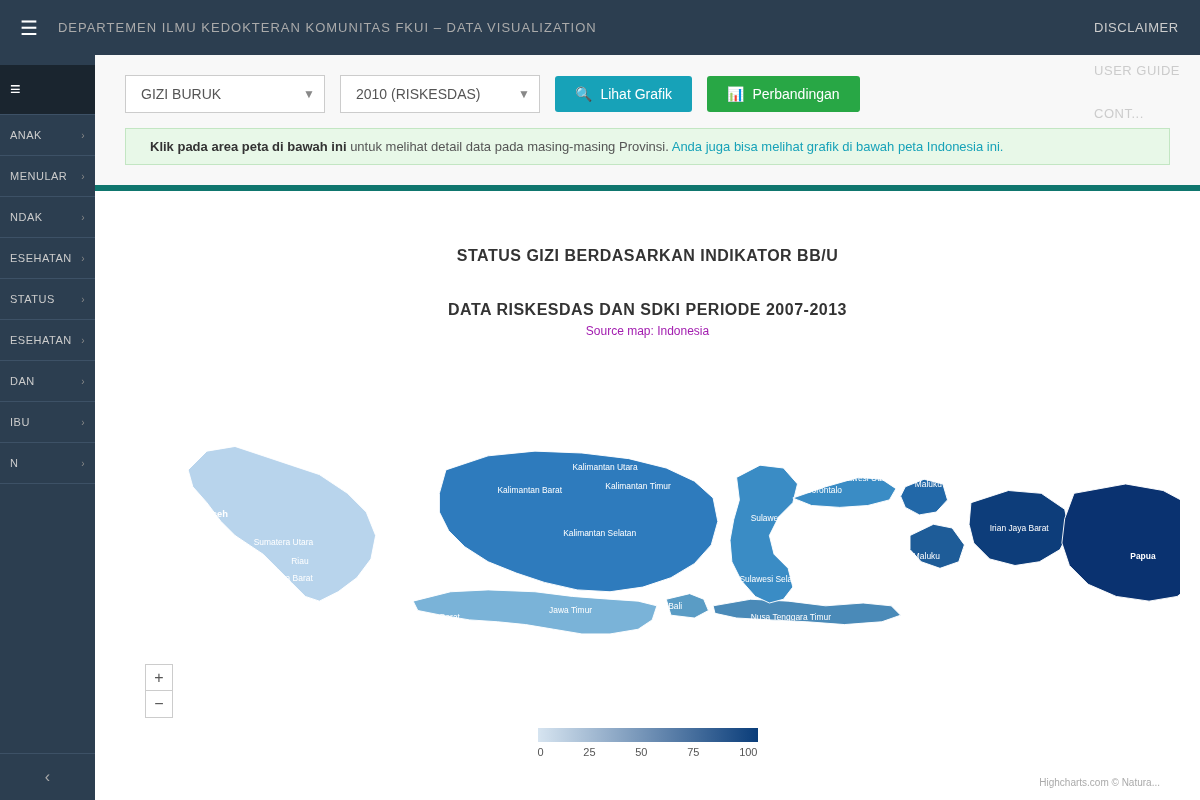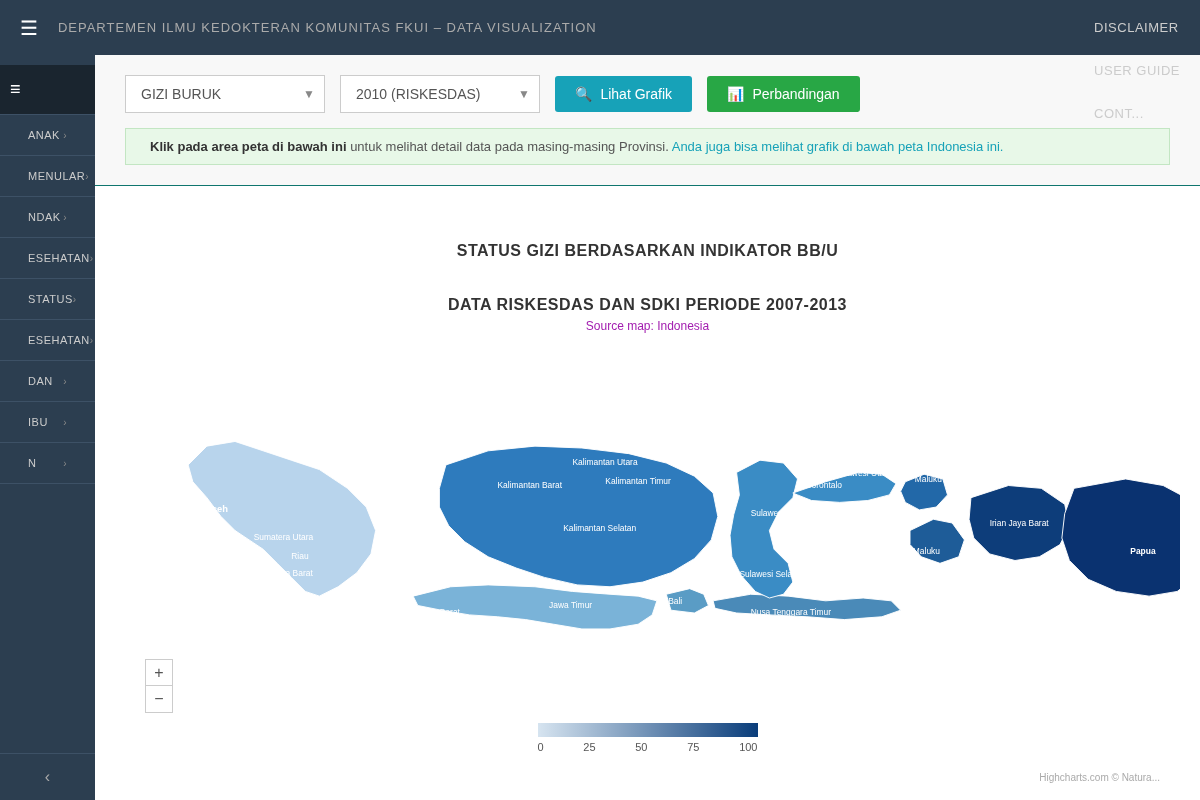--- a/index.html
+++ b/index.html
@@ -56,21 +56,21 @@
       width: 95px;
       background: #2c3e50;
       flex-shrink: 0;
       display: flex;
       flex-direction: column;
       padding-top: 10px;
     }
     .sidebar-item {
       color: #ccc;
       font-size: 11px;
-      padding: 14px 28px;
+      padding: 14px 10px;
       cursor: pointer;
       border-bottom: 1px solid #3d5166;
       display: flex;
       align-items: center;
       justify-content: space-between;
       letter-spacing: 0.5px;
     }
     .sidebar-item .chevron {
       font-size: 10px;
       color: #888;
@@ -97,21 +97,21 @@
       flex: 1;
       background: #f5f5f5;
       overflow-y: auto;
       display: flex;
       flex-direction: column;
     }
 
     
     .controls-panel {
       background: #f8f8f8;
-      border-bottom: 1px solid #0f766e;
+      border-bottom: 6px solid #0f766e;
       padding: 20px 30px;
       flex-shrink: 0;
     }
     .controls-row {
       display: flex;
       align-items: center;
       gap: 15px;
       margin-bottom: 15px;
     }
     .select-wrapper {

